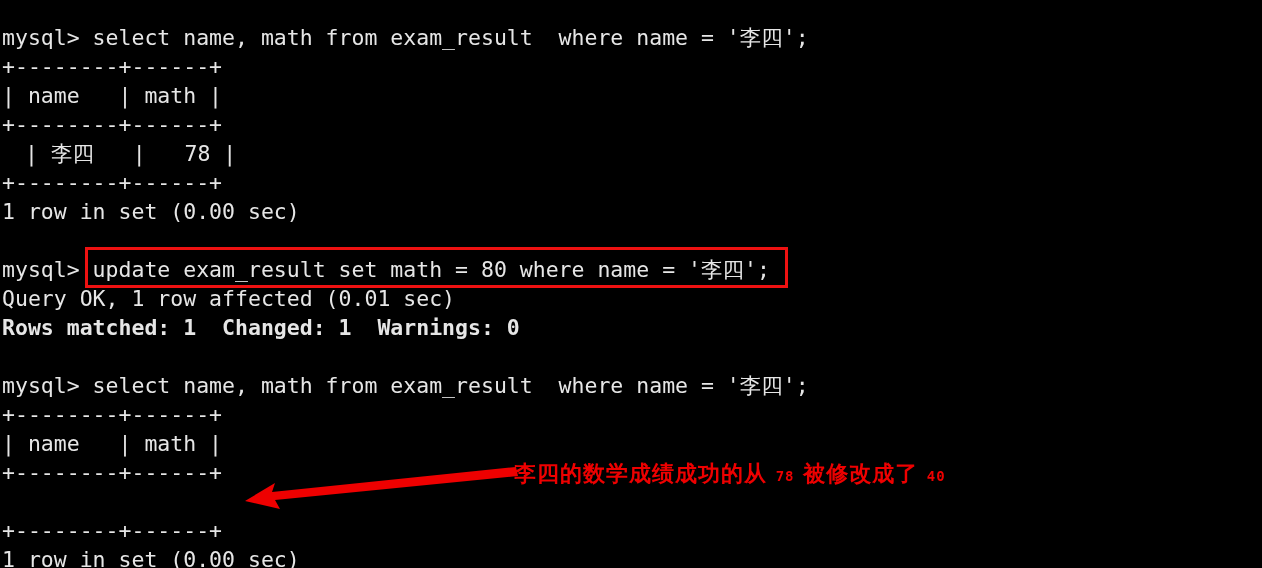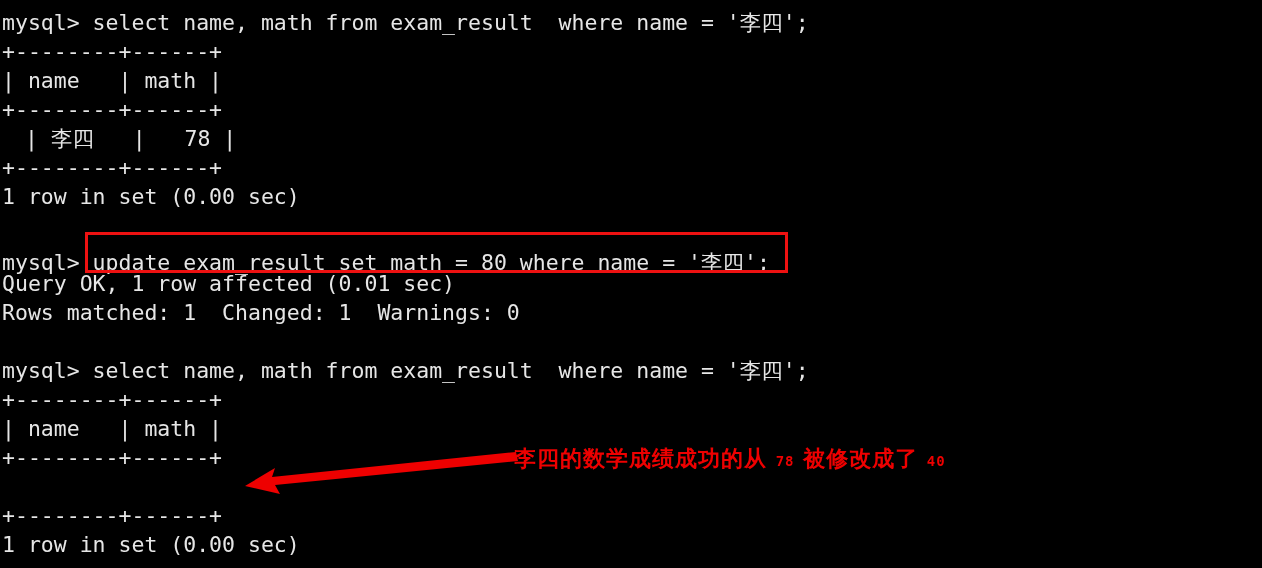--- a/index.html
+++ b/index.html
@@ -11,21 +11,21 @@
     width: 1262px;
     height: 568px;
     position: relative;
     overflow: hidden;
     font-family: "DejaVu Sans Mono", "Liberation Mono", monospace;
   }
 
   #terminal {
     position: absolute;
     left: 0;
-    top: 0;
+    top: 15px;
     width: 1262px;
     height: 408px;
     background: #000000;
     padding: 0;
     box-sizing: border-box;
   }
 
   .term-line {
     position: absolute;
     left: 2px;
@@ -85,23 +85,23 @@
 <div id="terminal">
 
   <div class="term-line" style="top:8px;">mysql&gt; select name, math from exam_result  where name = '李四';</div>
   <div class="term-line" style="top:37px;">+--------+------+</div>
   <div class="term-line" style="top:66px;">| name   | math |</div>
   <div class="term-line" style="top:95px;">+--------+------+</div>
   <div class="term-line" style="top:124px;margin-left:23px;">| 李四   |   78 |</div>
   <div class="term-line" style="top:153px;">+--------+------+</div>
   <div class="term-line" style="top:182px;">1 row in set (0.00 sec)</div>
 
-  <div class="term-line" style="top:240px;margin-top:8px;">mysql&gt; update exam_result set math = 80 where name = '李四';</div>
+  <div class="term-line" style="top:240px;">mysql&gt; update exam_result set math = 80 where name = '李四';</div>
   <div class="term-line" style="top:269px;">Query OK, 1 row affected (0.01 sec)</div>
-  <div class="term-line" style="top:298px;">Rows matched: 1  Changed: 1  Warnings: 0</div>
+  <div class="term-line" style="top:298px;font-weight:bold;">Rows matched: 1  Changed: 1  Warnings: 0</div>
 
   <div class="term-line" style="top:356px;">mysql&gt; select name, math from exam_result  where name = '李四';</div>
   <div class="term-line" style="top:385px;">+--------+------+</div>
   <div class="term-line" style="top:414px;">| name   | math |</div>
   <div class="term-line" style="top:443px;">+--------+------+</div>
   <div class="term-line" style="top:501px;">+--------+------+</div>
   <div class="term-line" style="top:530px;">1 row in set (0.00 sec)</div>
 
   <div id="update-highlight"></div>
 

